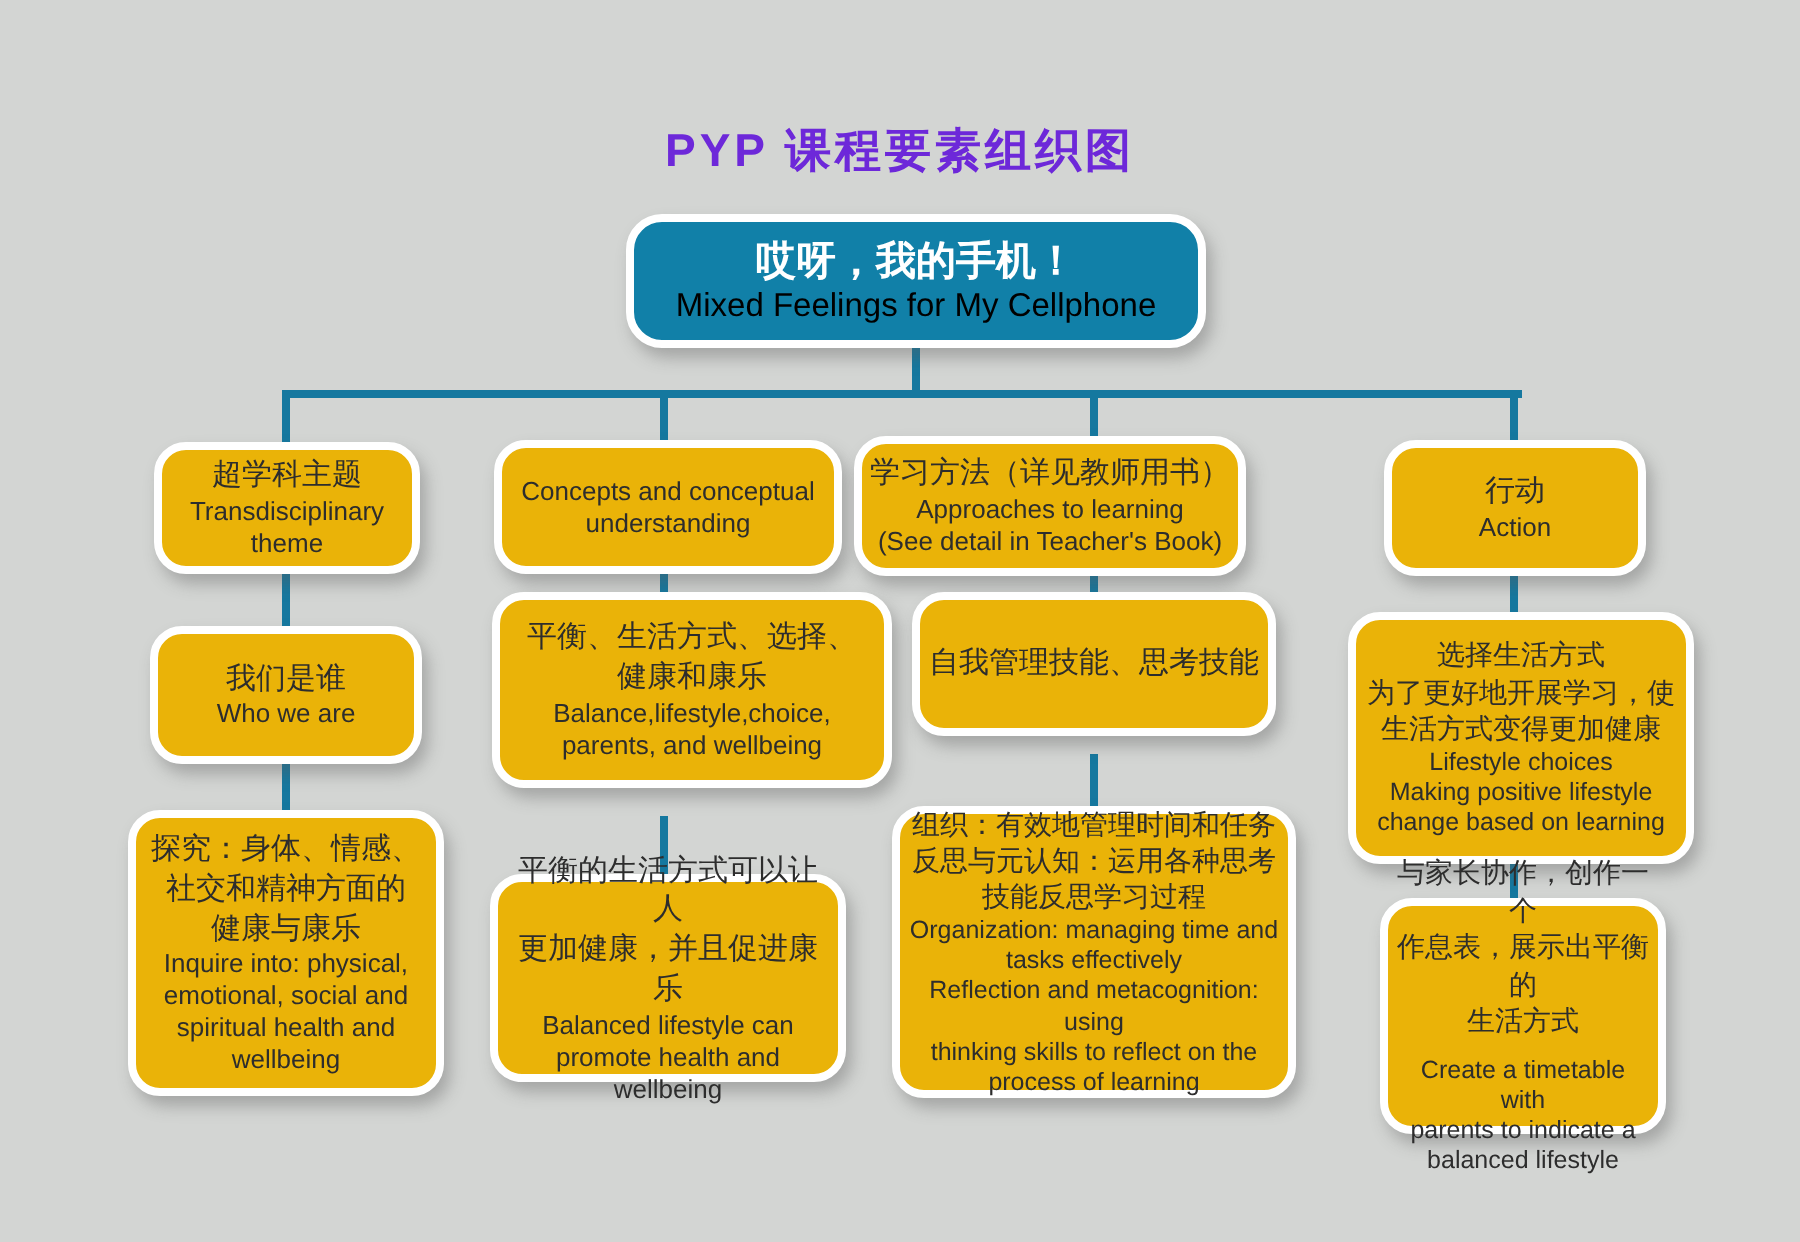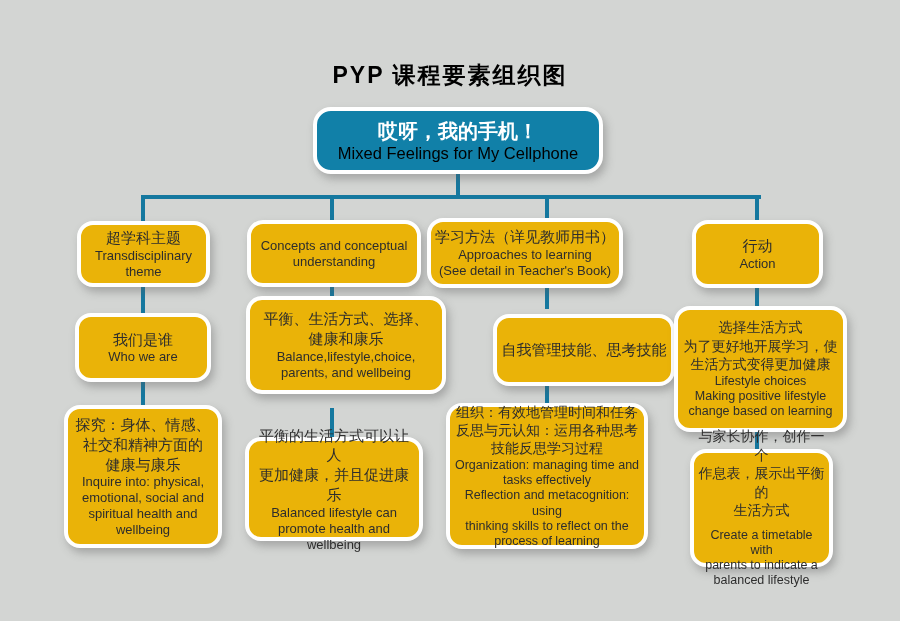--- a/index.html
+++ b/index.html
@@ -14,21 +14,21 @@
     overflow:hidden;
     margin:0 auto;
   }
   .title{
     position:absolute;
     left:0;top:60px;width:900px;
     text-align:center;
     font-size:23px;
     font-weight:bold;
     letter-spacing:2px;
-    color:#000000;
+    color:#6d28d9;
   }
   
   .line{
     position:absolute;
     background:#15789f;
     z-index:1;
   }
   
   .node{
     position:absolute;
@@ -94,21 +94,21 @@
   .l-c4-ab    {left:755px;top:286px;width:4px;height:22px;}
   .l-c4-bc    {left:755px;top:430px;width:4px;height:21px;}
   
   .n-c1-a{left:77px; top:221px;width:133px;height:66px;}
   .n-c1-b{left:75px; top:313px;width:136px;height:69px;}
   .n-c1-c{left:64px; top:405px;width:158px;height:143px;}
   .n-c2-a{left:247px;top:220px;width:174px;height:67px;}
   .n-c2-b{left:246px;top:296px;width:200px;height:98px;}
   .n-c2-c{left:245px;top:437px;width:178px;height:104px;}
   .n-c3-a{left:427px;top:218px;width:196px;height:70px;justify-content:center;}
-  .n-c3-b{left:456px;top:314px;width:182px;height:72px;margin-left:37px;}
+  .n-c3-b{left:456px;top:296px;width:182px;height:72px;}
   .n-c3-c{left:446px;top:403px;width:202px;height:146px;}
   .n-c4-a{left:692px;top:220px;width:131px;height:68px;}
   .n-c4-b{left:674px;top:306px;width:173px;height:126px;}
   .n-c4-c{left:690px;top:449px;width:143px;height:118px;}
   .n-c4-c .en{margin-top:8px;}
 </style>
 </head>
 <body>
 
 <div class="canvas">

